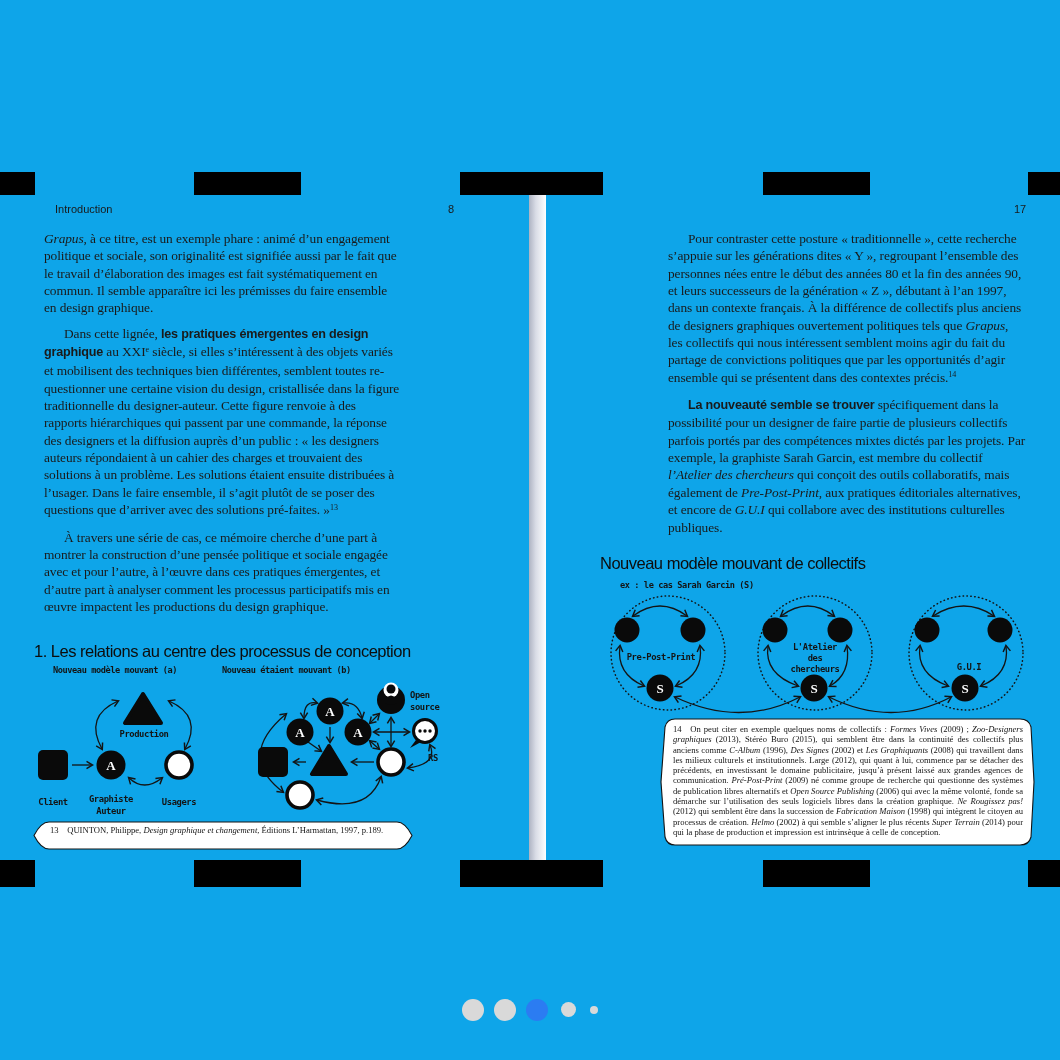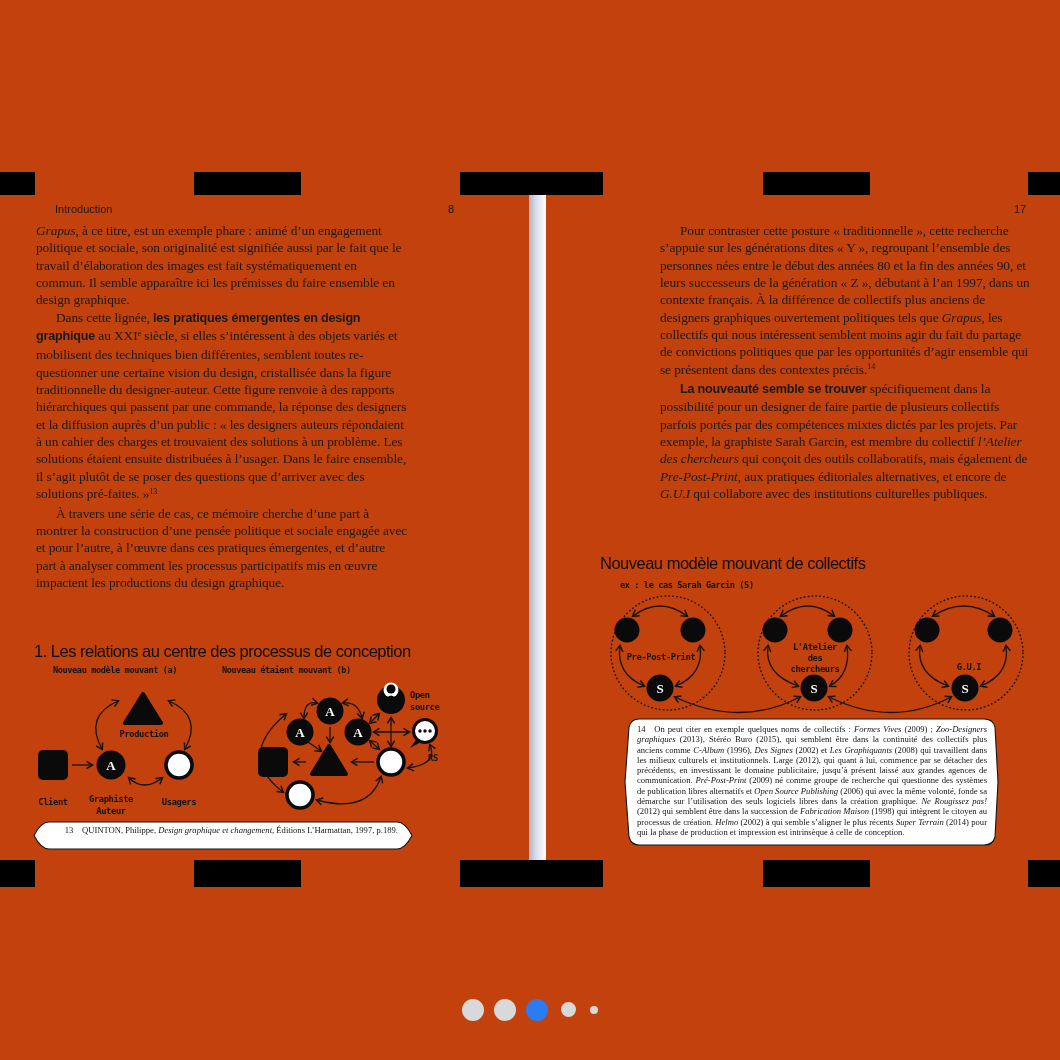--- a/index.html
+++ b/index.html
@@ -1,34 +1,34 @@
 <!DOCTYPE html>
 <html><head>
 <meta charset="utf-8">
 <style>
   html,body{margin:0;padding:0;background:#fff;}
-  #stage{position:relative;width:1060px;height:1060px;background:#c2410c;overflow:hidden;
+  #stage{position:relative;width:1060px;height:1060px;background:#0ea5e9;overflow:hidden;
          font-family:"Liberation Serif",serif;color:#1a1a1a;}
   .crop{position:absolute;background:#000;}
   .gutter{position:absolute;left:529px;top:195px;width:17px;height:665px;
           background:linear-gradient(to right,#aeb3c2 0%,#d9dce6 40%,#ffffff 100%);}
   .running{position:absolute;font-family:"Liberation Sans",sans-serif;font-size:11px;color:#1a1a1a;}
   .page-body{position:absolute;font-size:13.4px;line-height:17.35px;letter-spacing:-0.1px;}
-  .page-body p{margin:0;text-indent:20px;}
+  .page-body p{margin:8px;text-indent:20px;}
   .page-body p.first{text-indent:0;}
   .seg-b{font-family:"Liberation Sans",sans-serif;font-weight:700;font-size:12.6px;letter-spacing:-0.2px;}
   .seg-i{font-style:italic;}
   .seg-sup{font-size:8px;position:relative;top:-4.5px;letter-spacing:0;}
   .sec-head{position:absolute;font-family:"Liberation Sans",sans-serif;font-weight:400;
             font-size:16.5px;letter-spacing:-0.5px;color:#0d0d0d;white-space:nowrap;}
   .mono-cap{position:absolute;font-family:"DejaVu Sans Mono",monospace;font-weight:700;
             font-size:8.6px;letter-spacing:-0.4px;color:#141414;white-space:nowrap;}
   .fn-box{position:absolute;}
   .fn-box svg{position:absolute;left:0;top:0;}
-  .fn-text{position:absolute;font-size:8.6px;line-height:10.3px;color:#141414;text-align:right;}
+  .fn-text{position:absolute;font-size:8.6px;line-height:10.3px;color:#141414;}
   .fn-text.justify{text-align:justify;}
   svg text{fill:#141414;}
   .dg-mono{font-family:"DejaVu Sans Mono",monospace;font-weight:700;font-size:8.8px;letter-spacing:-0.4px;}
   .dg-letter{font-family:"Liberation Serif",serif;font-weight:700;font-size:13px;fill:#fff;}
   .dot{position:absolute;border-radius:50%;}
   .dot-lg{width:22px;height:22px;top:999px;background:#d9d9d9;}
   .dot-md{width:15px;height:15px;top:1002px;background:#d9d9d9;}
   .dot-sm{width:8px;height:8px;top:1006px;background:#d9d9d9;}
   .dot-active{background:#2b7cf2;}
 </style>
@@ -183,21 +183,21 @@
     <text x="214" y="102" dy="0.35em" text-anchor="middle" class="dg-letter">S</text>
     <circle cx="365" cy="102" r="13.5" fill="#0a0a0a"></circle>
     <text x="365" y="102" dy="0.35em" text-anchor="middle" class="dg-letter">S</text>
     <text x="61" y="74" text-anchor="middle" class="dg-mono">Pre-Post-Print</text>
     <text x="215" y="64" text-anchor="middle" class="dg-mono">L'Atelier</text>
     <text x="215" y="75" text-anchor="middle" class="dg-mono">des</text>
     <text x="215" y="86" text-anchor="middle" class="dg-mono">chercheurs</text>
     <text x="369" y="84" text-anchor="middle" class="dg-mono">G.U.I</text>
   </svg>
 
-  <div class="fn-box" style="left:624px;top:718px;width:377px;height:140px">
+  <div class="fn-box" style="left:660px;top:718px;width:377px;height:140px">
     <svg width="377" height="128" viewBox="0 0 377 128">
       <path d="M15,1 L360,1 Q369,1 371,9 L374,64 L371,119 Q369,127 360,127 L15,127 Q7,127 5,119 L1,64 L5,9 Q7,1 15,1 Z" fill="#fff" stroke="#141414" stroke-width="1.1"></path>
     </svg>
     <div class="fn-text justify" style="left:13px;top:6px;width:350px"><span>14  On peut citer en exemple quelques noms de collectifs : </span><span class="seg-i">Formes Vives</span><span> (2009) ; </span><span class="seg-i">Zoo-Designers graphiques</span><span> (2013), Stéréo Buro (2015), qui semblent être dans la continuité des collectifs plus anciens comme </span><span class="seg-i">C-Album</span><span> (1996), </span><span class="seg-i">Des Signes</span><span> (2002) et </span><span class="seg-i">Les Graphiquants</span><span> (2008) qui travaillent dans les milieux culturels et institutionnels. Large (2012), qui quant à lui, commence par se détacher des précédents, en investissant le domaine publicitaire, jusqu’à présent laissé aux grandes agences de communication. </span><span class="seg-i">Pré-Post-Print</span><span> (2009) né comme groupe de recherche qui questionne des systèmes de publication libres alternatifs et </span><span class="seg-i">Open Source Publishing</span><span> (2006) qui avec la même volonté, fonde sa démarche sur l’utilisation des seuls logiciels libres dans la création graphique. </span><span class="seg-i">Ne Rougissez pas!</span><span> (2012) qui semblent être dans la succession de </span><span class="seg-i">Fabrication Maison</span><span> (1998) qui intègrent le citoyen au processus de création. </span><span class="seg-i">Helmo</span><span> (2002) à qui semble s’aligner le plus récents </span><span class="seg-i">Super Terrain</span><span> (2014) pour qui la phase de production et impression est intrinsèque à celle de conception.</span></div>
   </div>
 
   <div class="dot dot-lg" style="left:462px"></div>
   <div class="dot dot-lg" style="left:494px"></div>
   <div class="dot dot-lg dot-active" style="left:526px"></div>
   <div class="dot dot-md" style="left:561px"></div>

